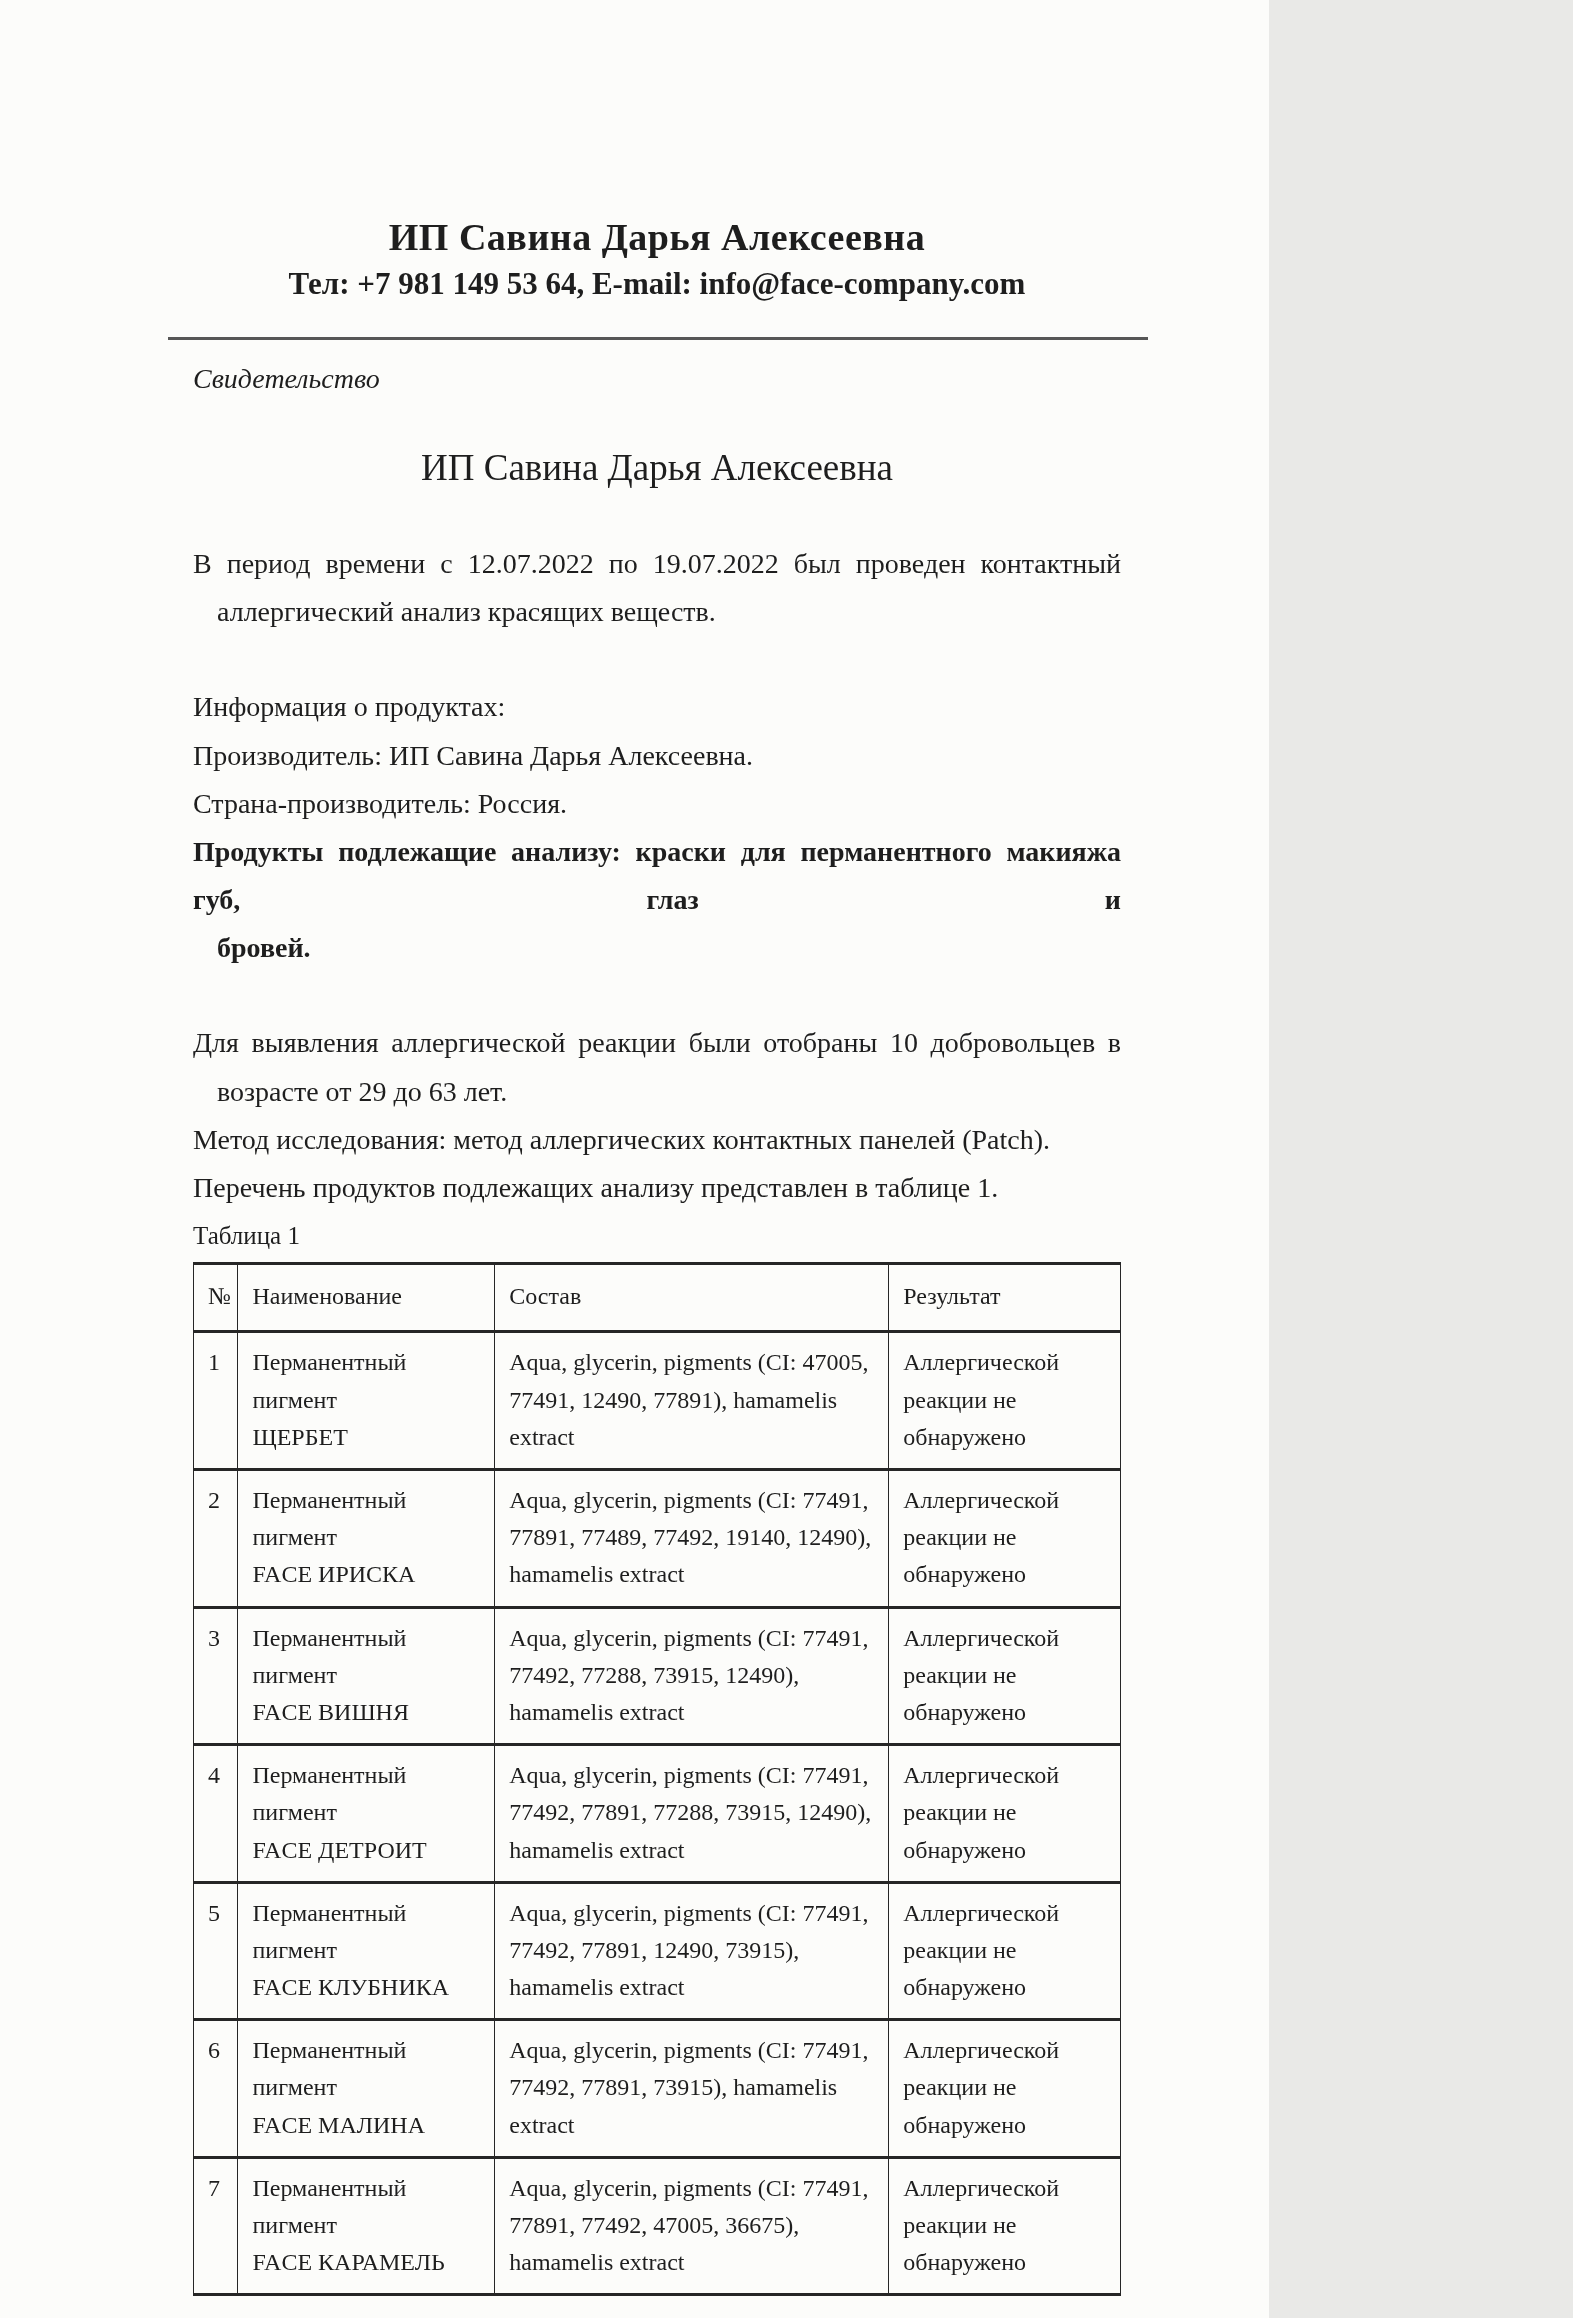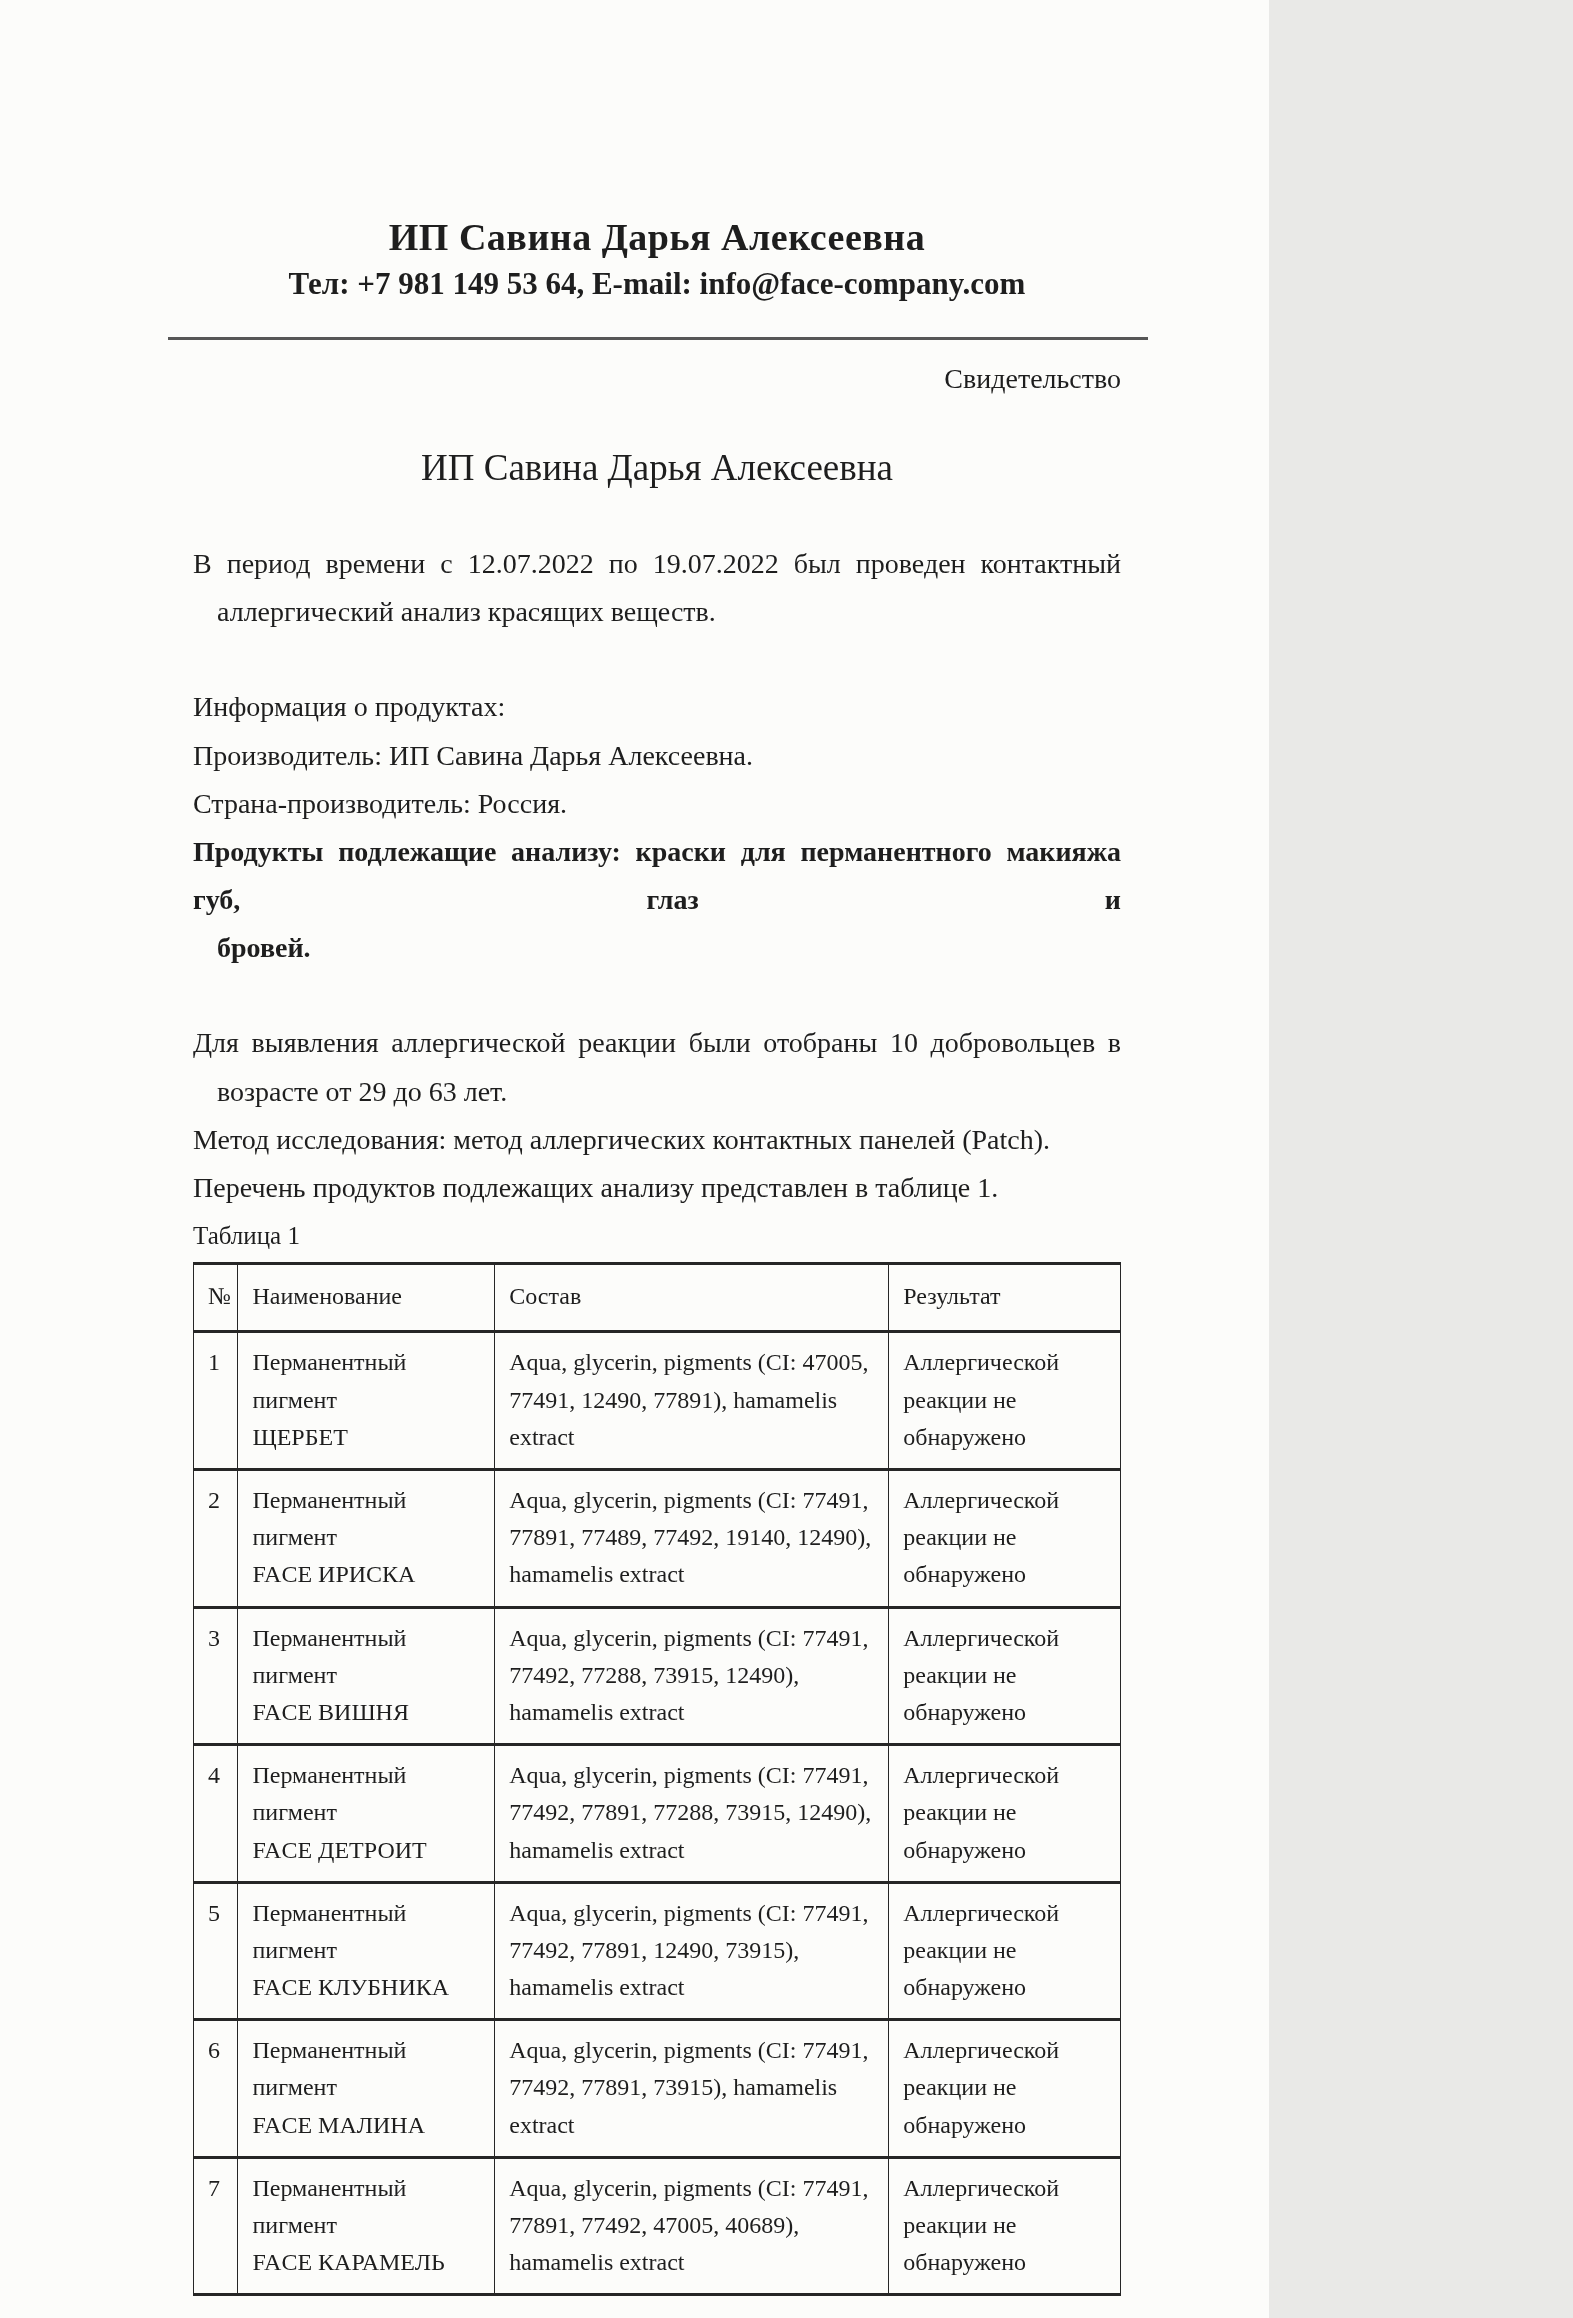--- a/index.html
+++ b/index.html
@@ -36,23 +36,24 @@
     line-height: 1.56;
   }
   .rule {
     margin: 29px -27px 0 -25px;
     border-top: 3px solid #565656;
     height: 0;
   }
   
   .doc-type {
     margin-top: 15px;
-    text-align: right;
+    text-align: left;
     font-size: 28px;
     line-height: 1.7;
+    font-style: italic;
   }
   .doc-title {
     margin: 43px 0 0 0;
     text-align: center;
     font-size: 37px;
     font-weight: normal;
     line-height: 1.2;
   }
   
   .para { margin-top: 50px; font-size: 28px; }
@@ -212,21 +213,21 @@
         <td class="pre">Перманентный пигмент
 FACE МАЛИНА</td>
         <td class="cell-comp">Aqua, glycerin, pigments (CI: 77491, 77492, 77891, 73915), hamamelis extract</td>
         <td class="pre">Аллергической
 реакции не обнаружено</td>
       </tr>
       <tr>
         <td class="cell-num">7</td>
         <td class="pre">Перманентный пигмент
 FACE КАРАМЕЛЬ</td>
-        <td class="cell-comp">Aqua, glycerin, pigments (CI: 77491, 77891, 77492, 47005, 40689), hamamelis extract</td>
+        <td class="cell-comp">Aqua, glycerin, pigments (CI: 77491, 77891, 77492, 47005, 36675), hamamelis extract</td>
         <td class="pre">Аллергической
 реакции не обнаружено</td>
       </tr>
     </tbody>
   </table>
 
 </div>
 
 
 </body></html>

